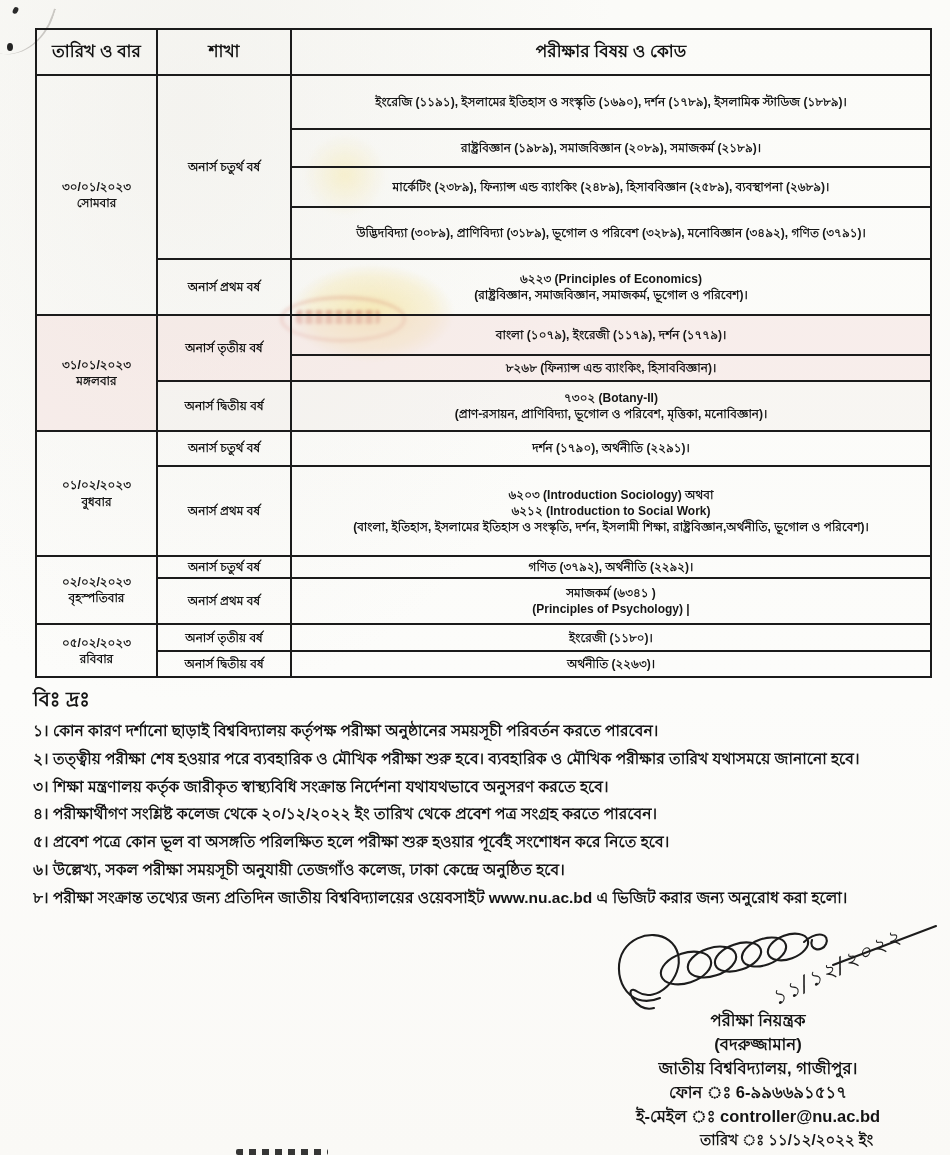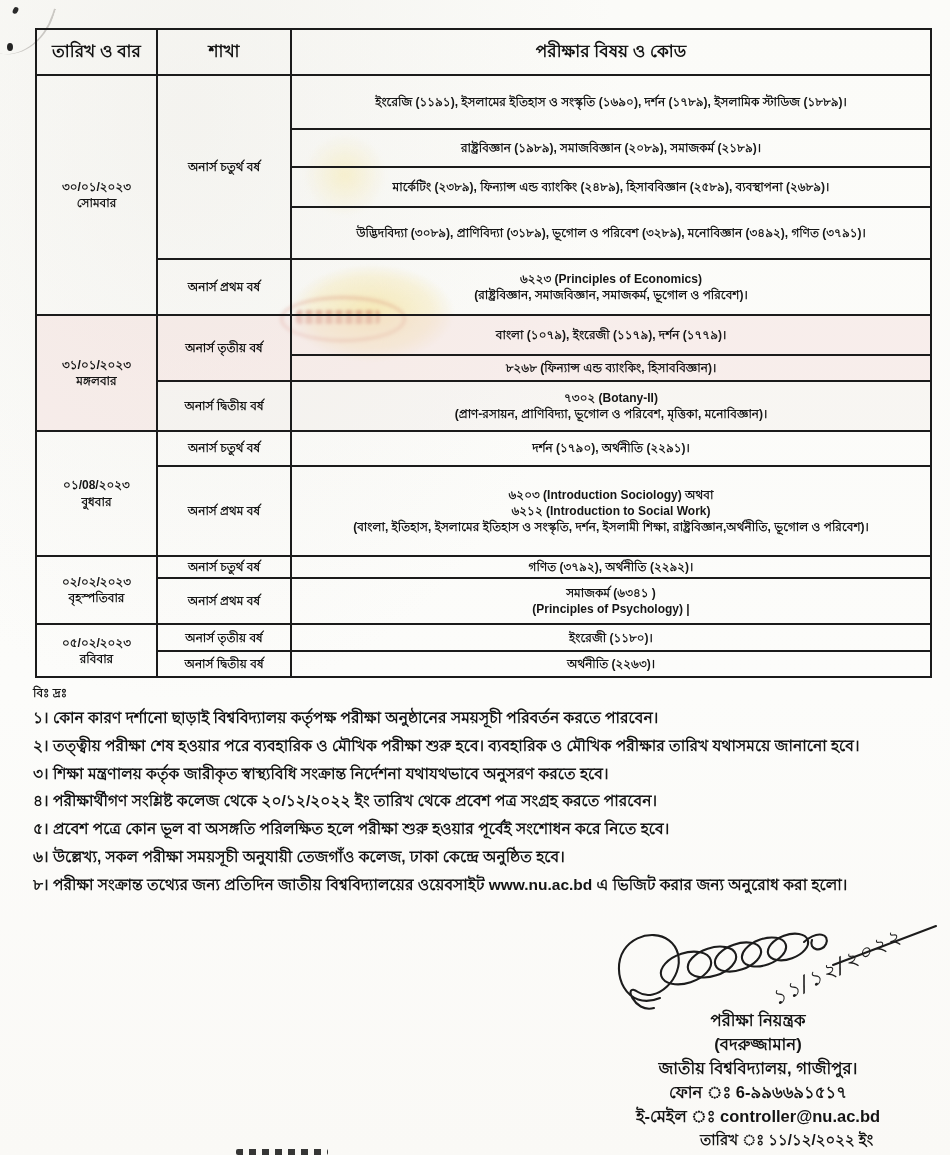--- a/index.html
+++ b/index.html
@@ -52,21 +52,21 @@
   .seal-blob-upper{
     position:absolute;left:290px;top:120px;width:110px;height:110px;border-radius:50%;
     background:radial-gradient(closest-side,rgba(245,228,150,.40),rgba(245,228,150,0) 75%);
     filter:blur(2px);pointer-events:none;
   }
   .pen-dot1{position:absolute;left:13px;top:7px;width:5px;height:7px;background:#2a2a2a;border-radius:50% 40% 60% 50%;transform:rotate(25deg);}
   .pen-dot2{position:absolute;left:7px;top:43px;width:6px;height:8px;background:#242424;border-radius:50%;}
   .pen-curve{position:absolute;left:0px;top:0px;width:46px;height:60px;border-right:2px solid rgba(120,115,108,.35);border-radius:0 0 90% 0;transform:rotate(18deg);pointer-events:none;}
   
   .notes{position:absolute;left:33px;top:684px;width:906px;font-size:15.5px;font-weight:600;}
-  .notes-title{margin:0 0 5px 0;font-size:12px;}
+  .notes-title{margin:0 0 5px 0;font-size:20px;}
   .note-line{margin:0 0 9.5px 0;line-height:1.18;}
   
   .sig-svg{position:absolute;left:608px;top:920px;pointer-events:none;}
   .sig-block{
     position:absolute;left:588px;top:1008px;width:340px;
     text-align:center;font-size:16.5px;font-weight:600;line-height:1.46;
   }
   .sig-line{display:block;}
   .sig-date-line{
     position:absolute;left:700px;top:1128px;width:240px;
@@ -143,21 +143,21 @@
     <td class="subject-cell">৮২৬৮ (ফিন্যান্স এন্ড ব্যাংকিং, হিসাববিজ্ঞান)।</td>
   </tr>
   <tr style="height:50px" class="tint-soft">
     <td>অনার্স দ্বিতীয় বর্ষ</td>
     <td class="subject-cell">৭৩০২ (Botany-II)
 (প্রাণ-রসায়ন, প্রাণিবিদ্যা, ভূগোল ও পরিবেশ, মৃত্তিকা, মনোবিজ্ঞান)।</td>
   </tr>
 
   <tr style="height:35px">
     <td rowspan="2" class="date-cell">
-      <span class="d1">০১/08/২০২৩</span>
+      <span class="d1">০১/০২/২০২৩</span>
       <span class="d2">বুধবার</span>
     </td>
     <td>অনার্স চতুর্থ বর্ষ</td>
     <td class="subject-cell">দর্শন (১৭৯০), অর্থনীতি (২২৯১)।</td>
   </tr>
   <tr style="height:90px">
     <td>অনার্স প্রথম বর্ষ</td>
     <td class="subject-cell">৬২০৩ (Introduction Sociology) অথবা
 ৬২১২ (Introduction to Social Work)
 (বাংলা, ইতিহাস, ইসলামের ইতিহাস ও সংস্কৃতি, দর্শন, ইসলামী শিক্ষা, রাষ্ট্রবিজ্ঞান,অর্থনীতি, ভূগোল ও পরিবেশ)।</td>

